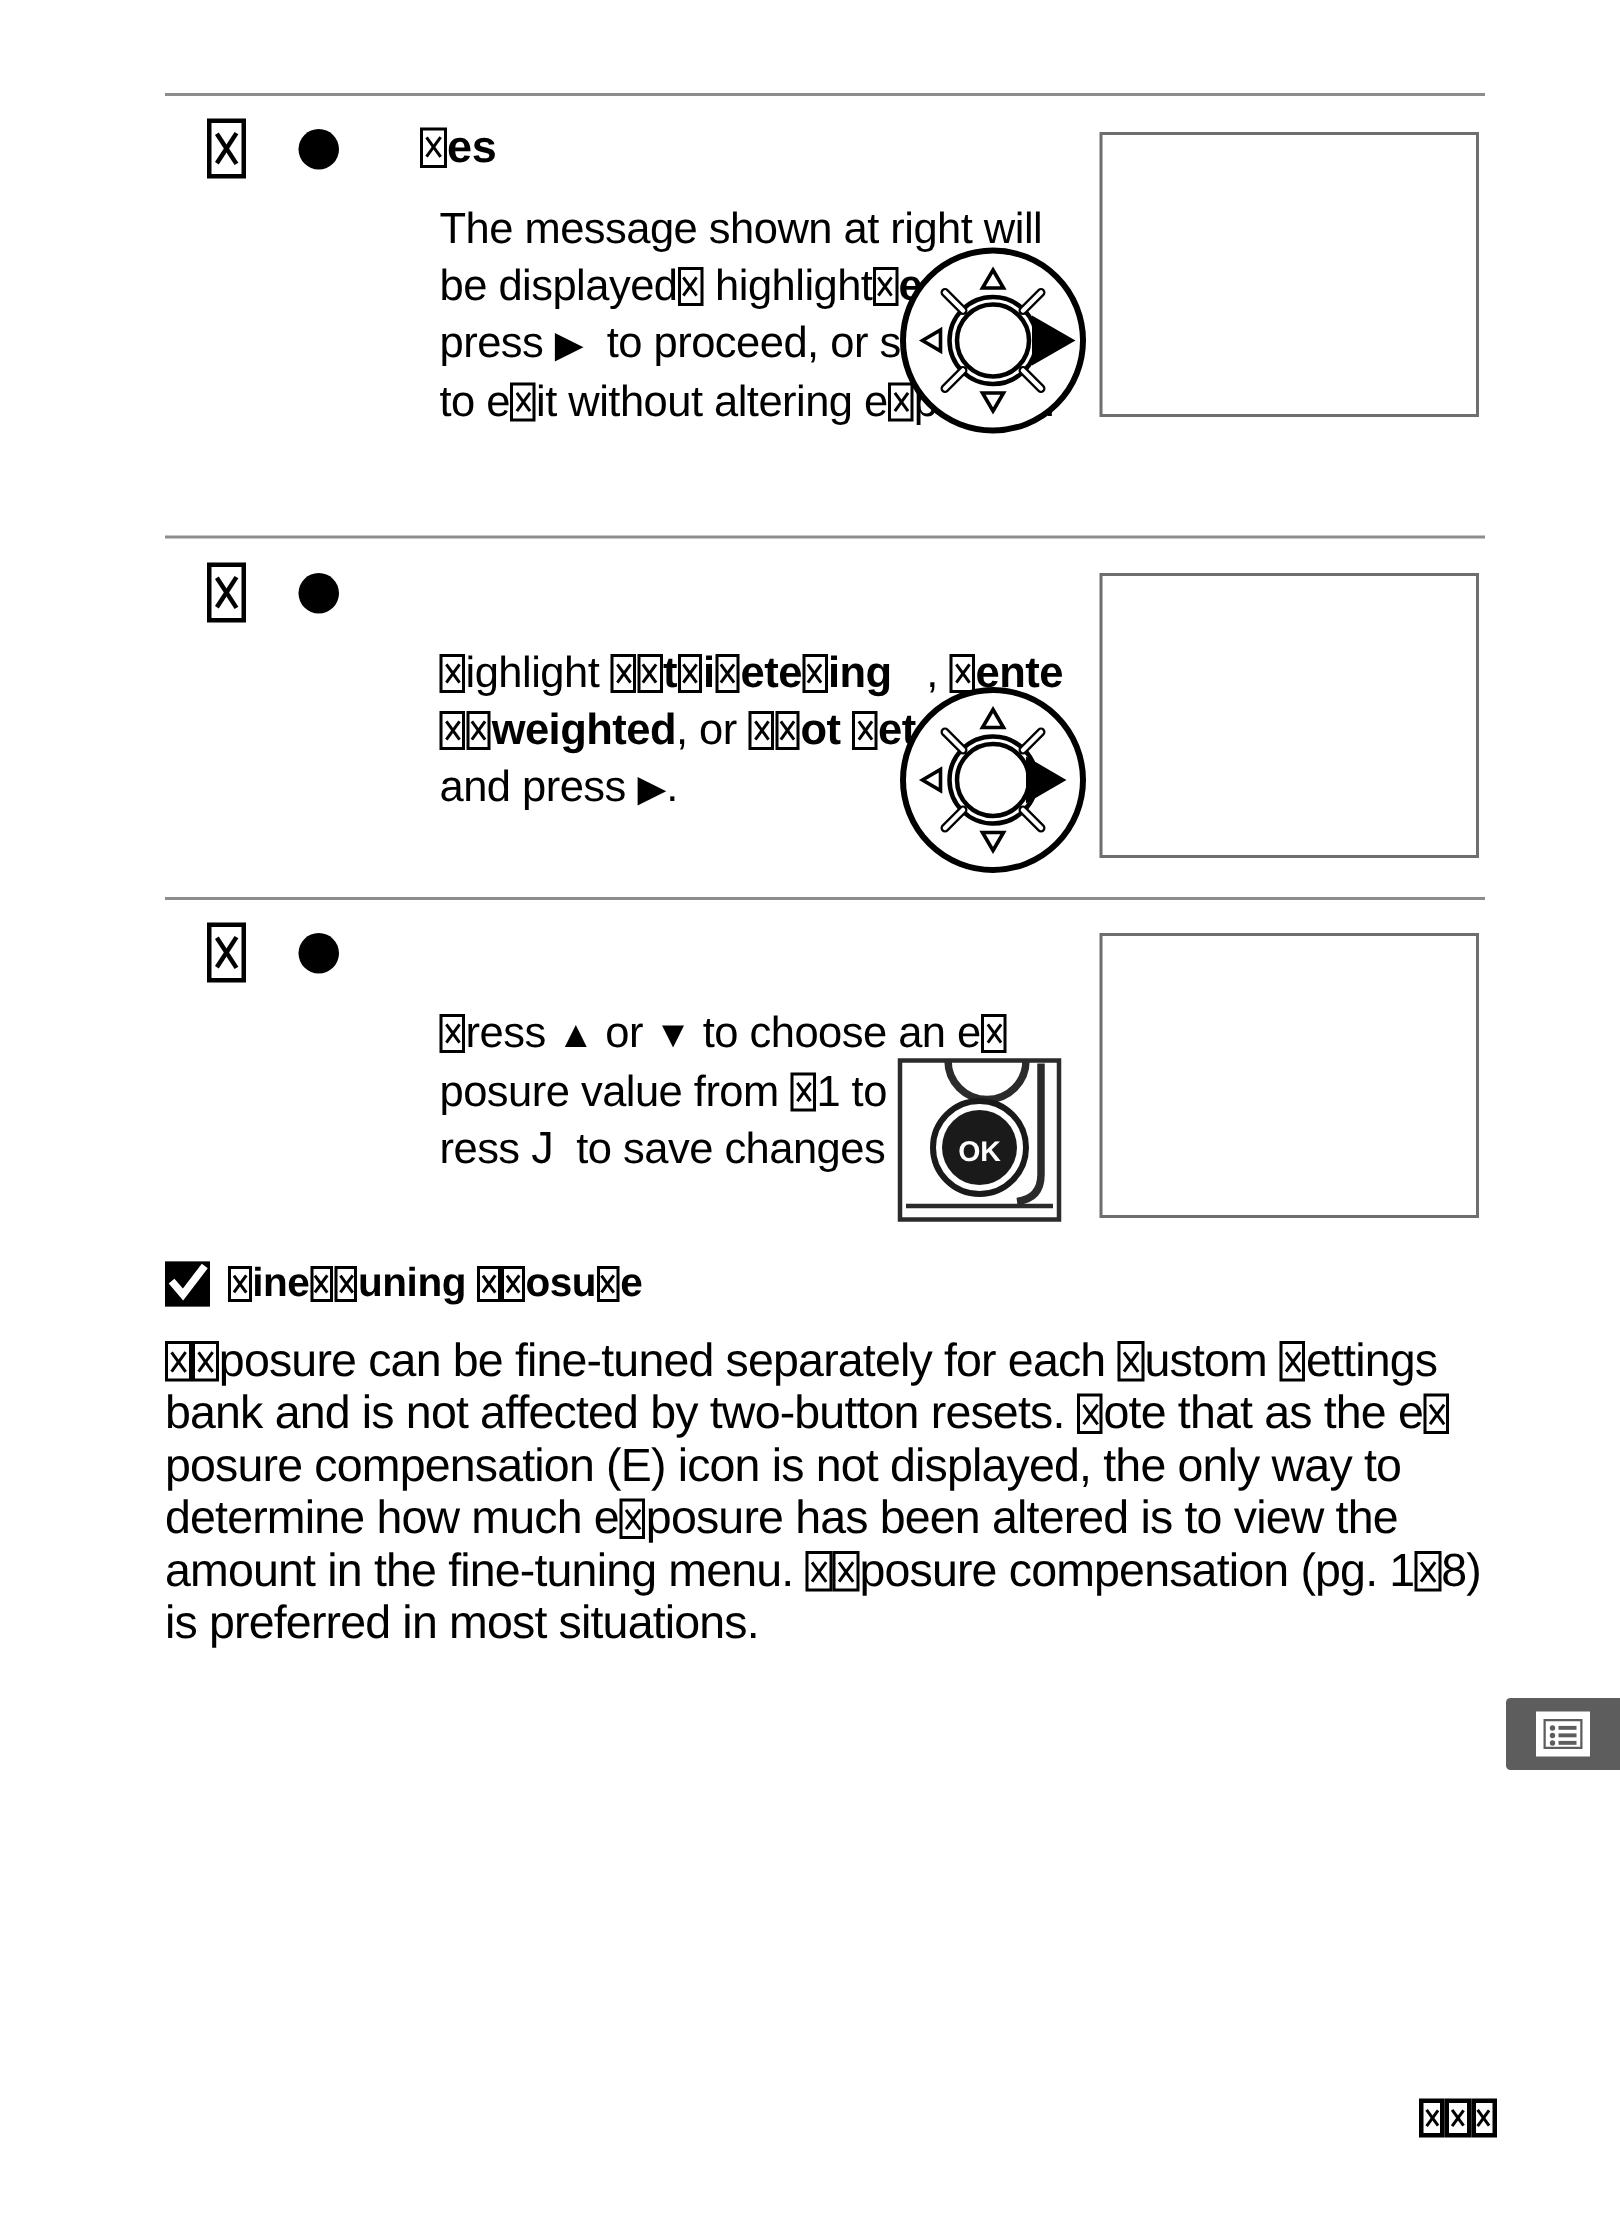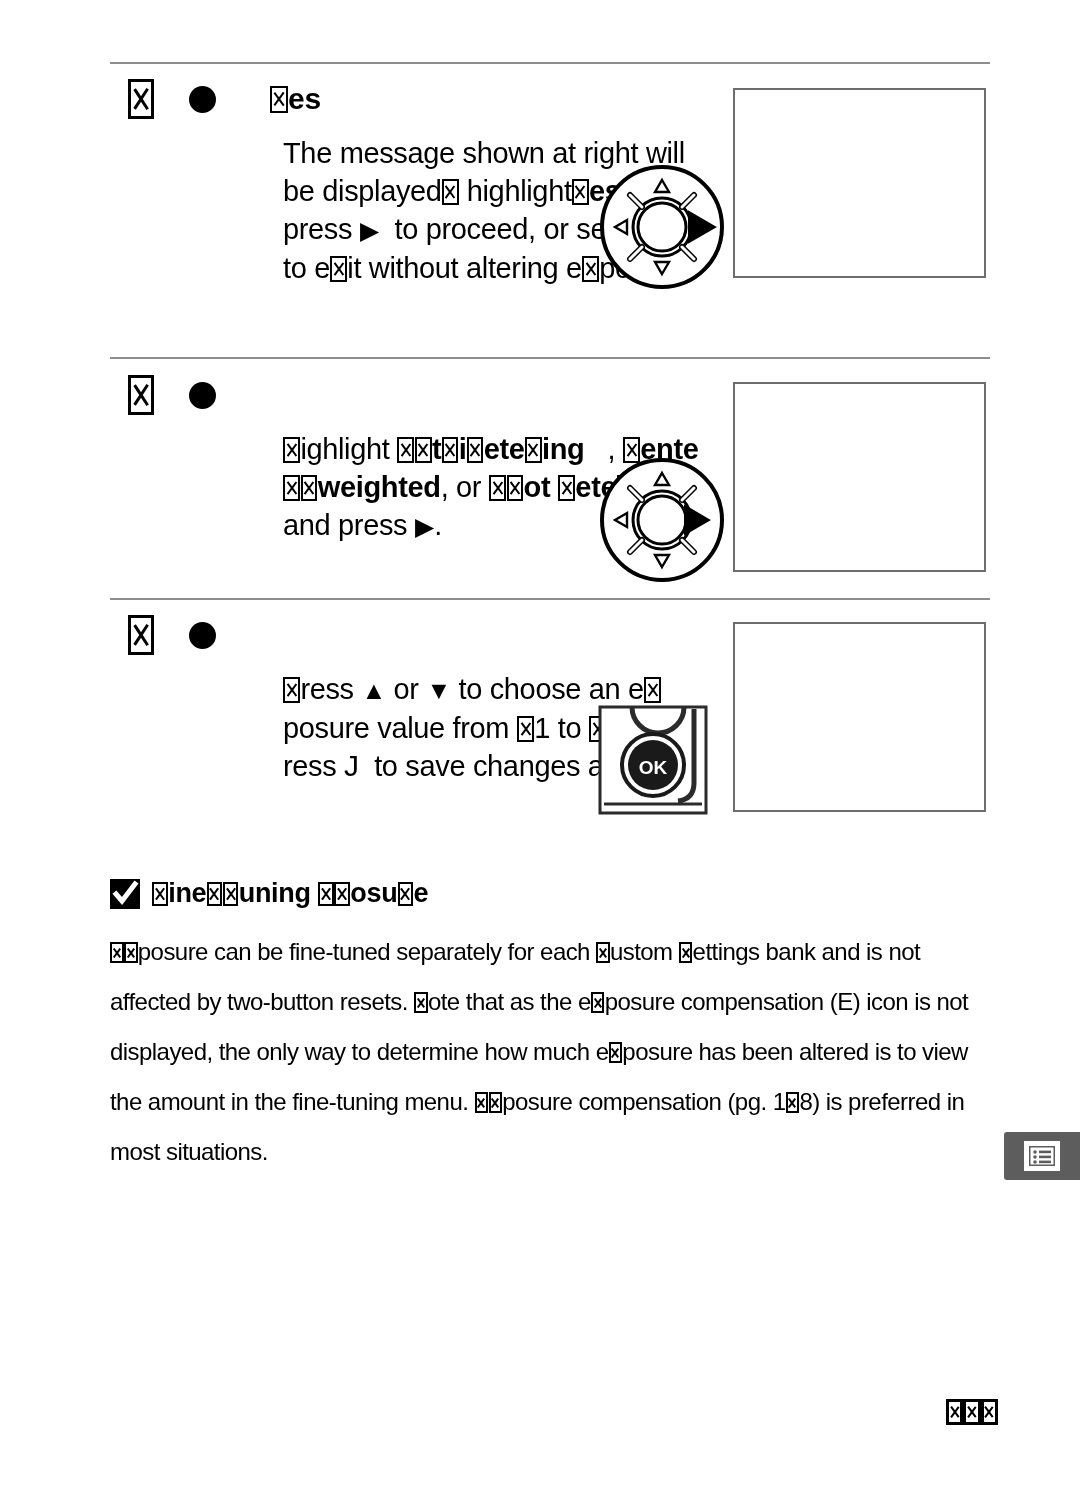--- a/index.html
+++ b/index.html
@@ -29,21 +29,21 @@
     height: 2px;
     background: #8d8d8d;
   }
   .rule-1 { top: 62px; }
   .rule-2 { top: 357px; }
   .rule-3 { top: 598px; }
 
   
   .step {
     position: absolute;
-    left: 108px;
+    left: 118px;
     width: 880px;
     padding-left: 20px;
   }
   .step-1 { top: 72px; }
   .step-2 { top: 368px; }
   .step-3 { top: 608px; }
 
   .step-head {
     position: relative;
     height: 54px;
@@ -155,21 +155,21 @@
     box-sizing: border-box;
   }
   .screen-1 { left: 733px; top: 88px;  width: 253px; height: 190px; }
   .screen-2 { left: 733px; top: 382px; width: 253px; height: 190px; }
   .screen-3 { left: 733px; top: 622px; width: 253px; height: 190px; }
 
   
   .note {
     position: absolute;
     left: 110px;
-    top: 878px;
+    top: 840px;
     width: 890px;
   }
   .note-head {
     display: flex;
     align-items: center;
     font-size: 27px;
     font-weight: bold;
     letter-spacing: -0.3px;
     margin-bottom: 8px;
   }
@@ -179,22 +179,22 @@
     width: 30px;
     height: 30px;
     background: #000;
     flex: none;
     margin-right: 12px;
     display: inline-block;
   }
   .check-icon svg { position: absolute; left: 0; top: 0; }
 
   .note-body {
-    font-size: 24px;
-    line-height: 50px;
+    font-size: 31px;
+    line-height: 35px;
     letter-spacing: -0.55px;
     margin-top: 18px;
   }
   .note-body .tofu { width: 0.56em; height: 0.86em; }
 
   
   .side-tab {
     position: absolute;
     left: 1004px;
     top: 1132px;

